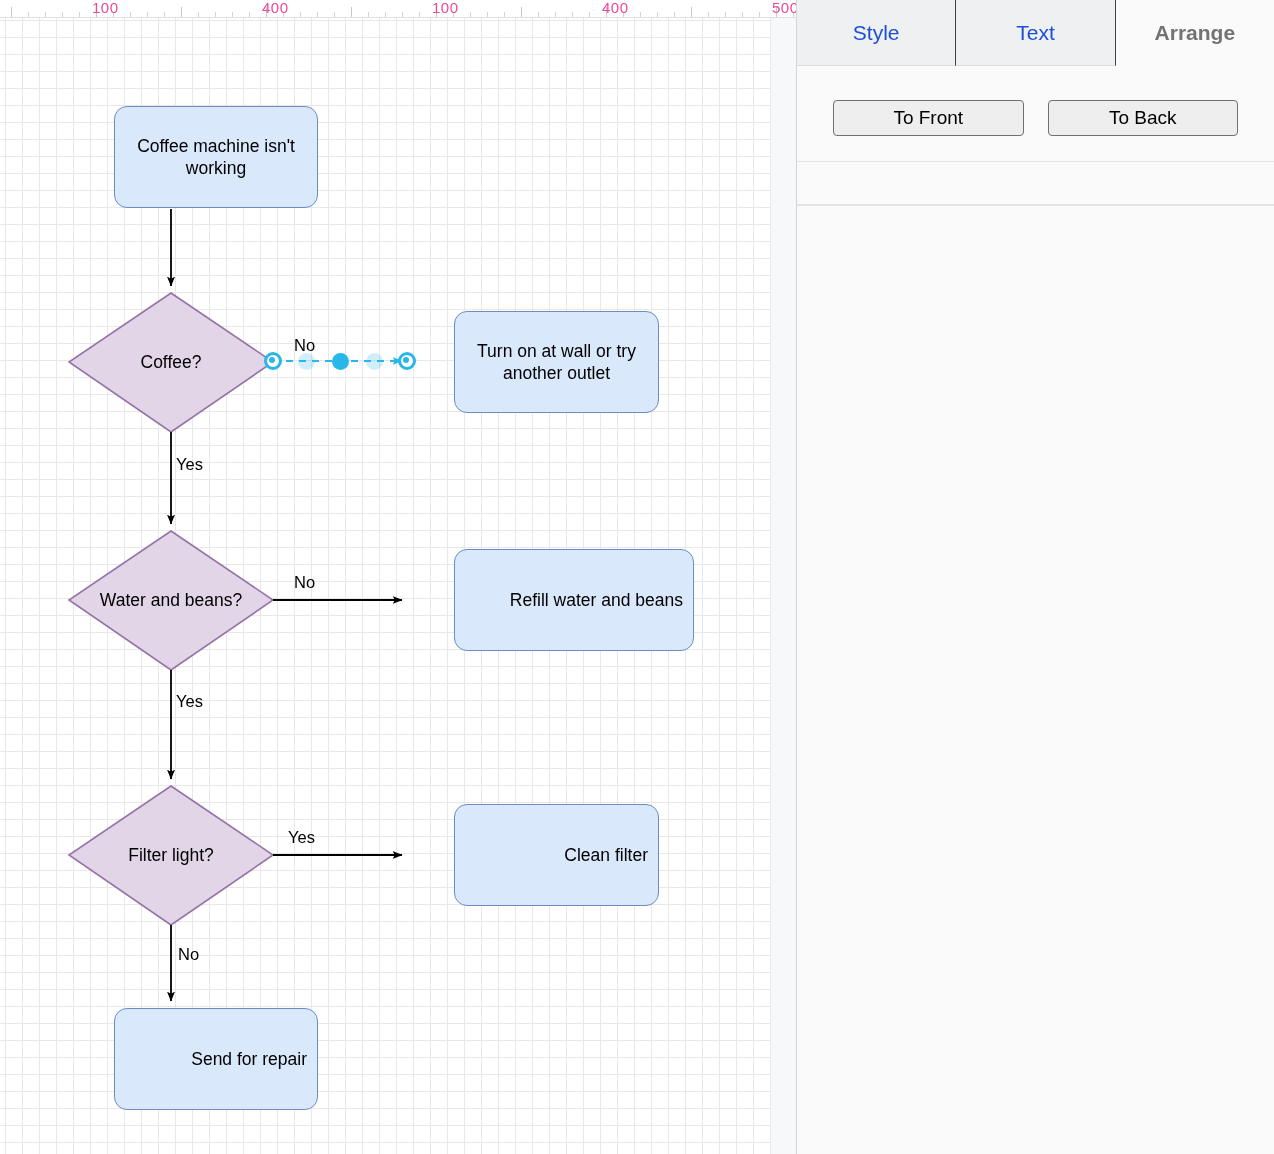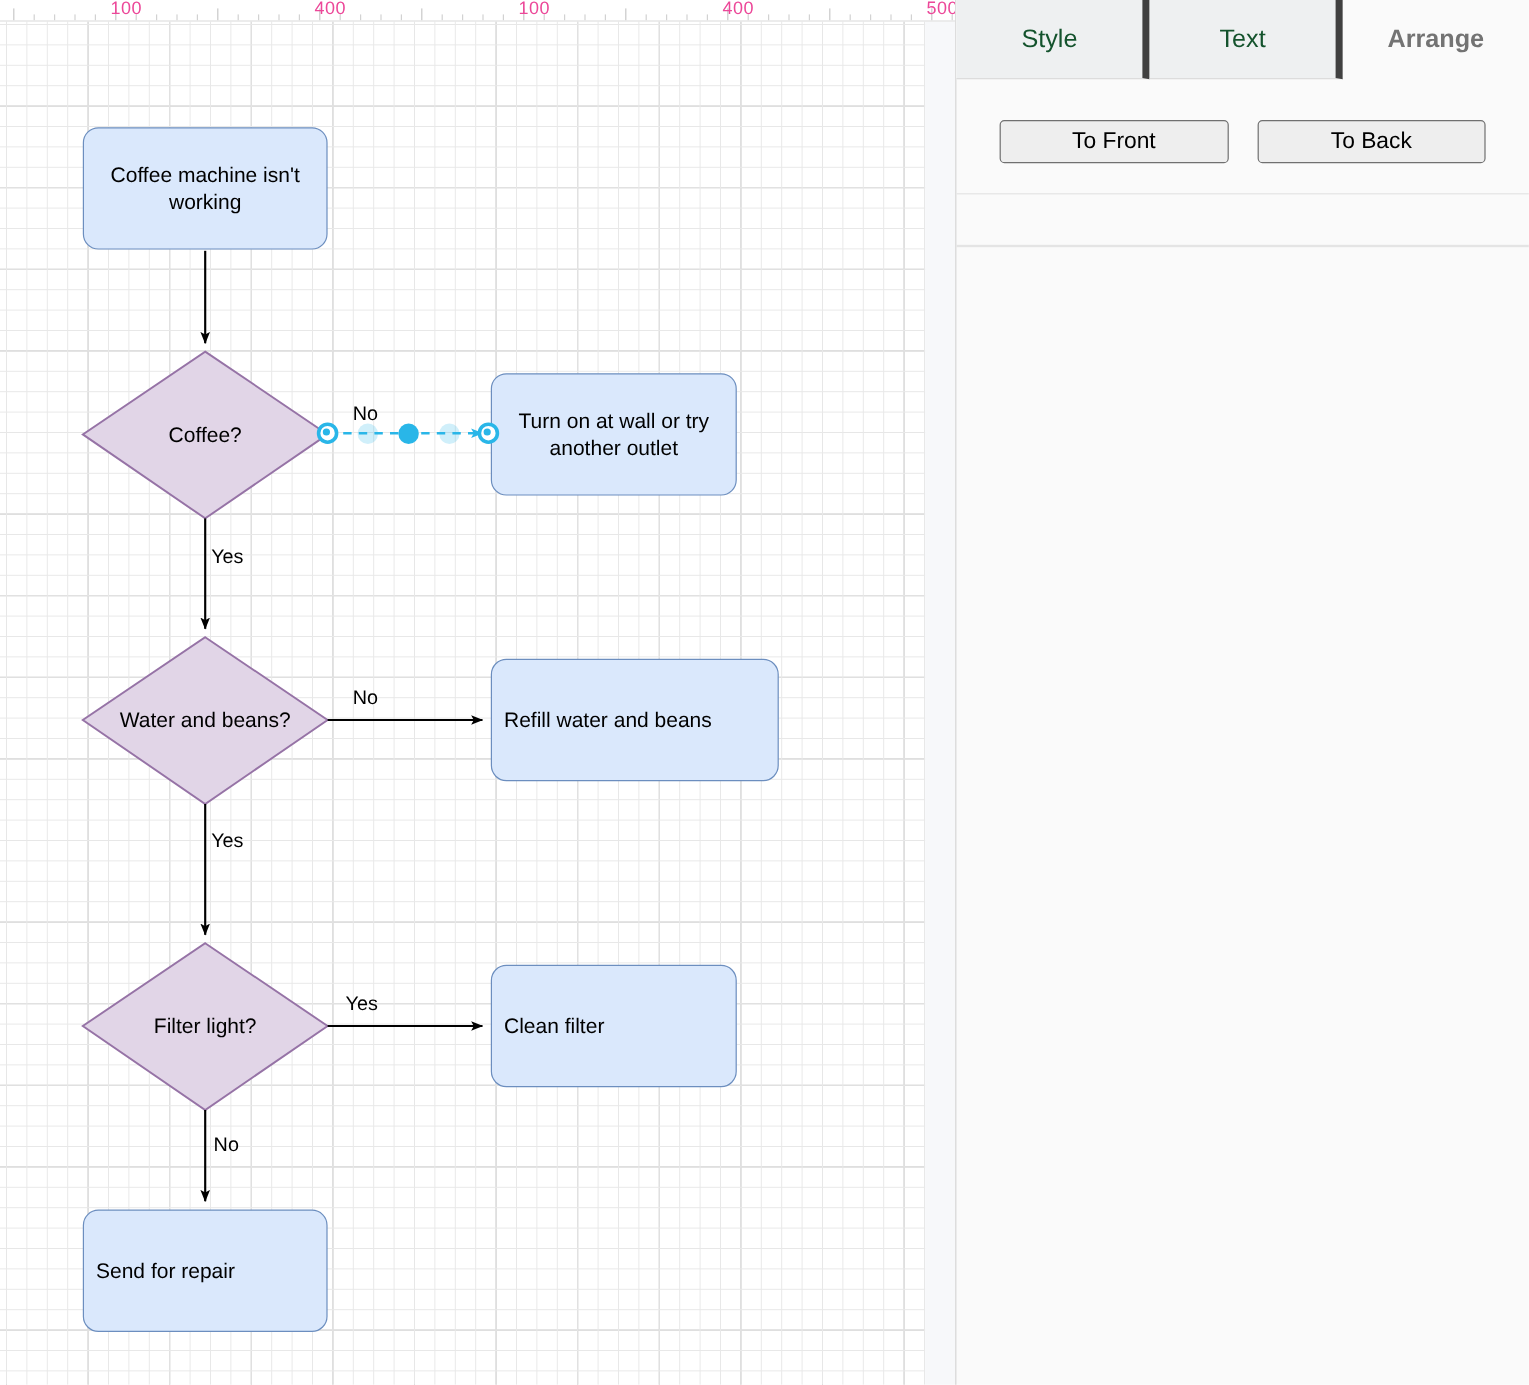--- a/index.html
+++ b/index.html
@@ -80,22 +80,23 @@
     font-family: Liberation Sans, sans-serif;
     letter-spacing: 0.5px;
   }
 
   
   .shape {
     position: absolute;
     box-sizing: border-box;
     display: flex;
     align-items: center;
-    justify-content: flex-start;
+    justify-content: flex-end;
     text-align: center;
+    margin-left: 45px;
   }
   .node-box {
     background: #dae8fc;
     border: 1.4px solid #6c8ebf;
     border-radius: 13px;
     color: #000000;
     font-size: 17.5px;
     line-height: 1.28;
     padding: 4px 10px;
   }
@@ -184,23 +185,23 @@
     height: 66px;
     display: flex;
     background: #ffffff;
   }
   .tab {
     flex: 1;
     display: flex;
     align-items: center;
     justify-content: center;
     font-size: 21px;
-    color: #14532d;
+    color: #1d4ed8;
     background: #eef0f1;
-    border-right: 6px solid #404040;
+    border-right: 1px solid #404040;
     border-bottom: 1px solid #dcdcdc;
     box-sizing: border-box;
     cursor: default;
     user-select: none;
   }
   .tab.active {
     background: #fafafa;
     color: #737373;
     font-weight: bold;
     border-bottom: 1px solid transparent;

